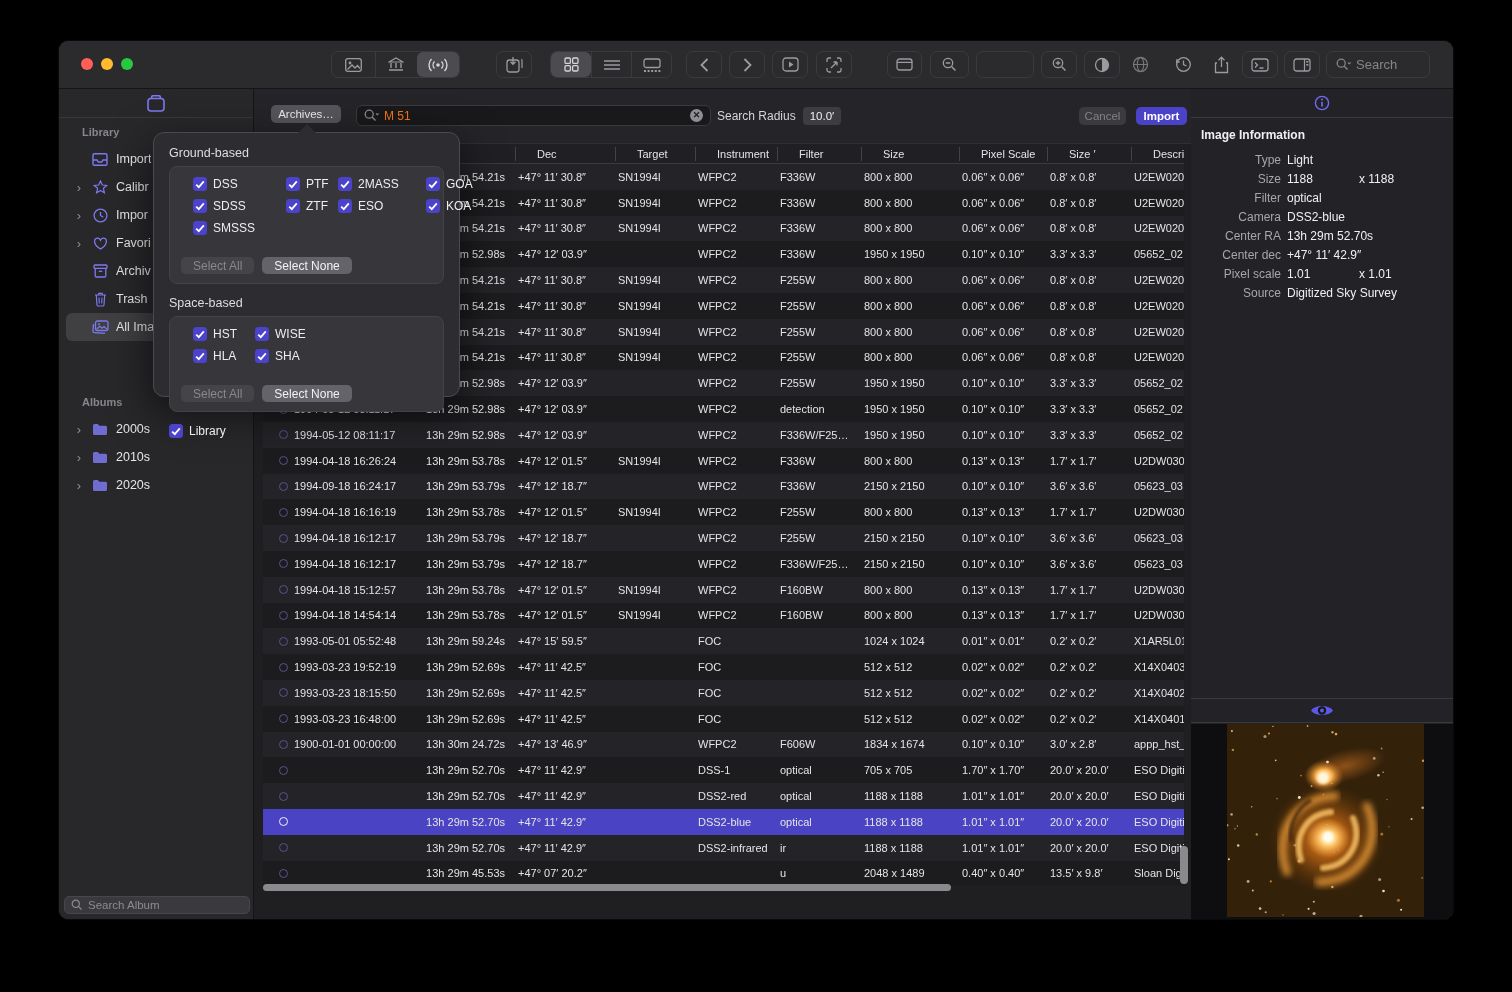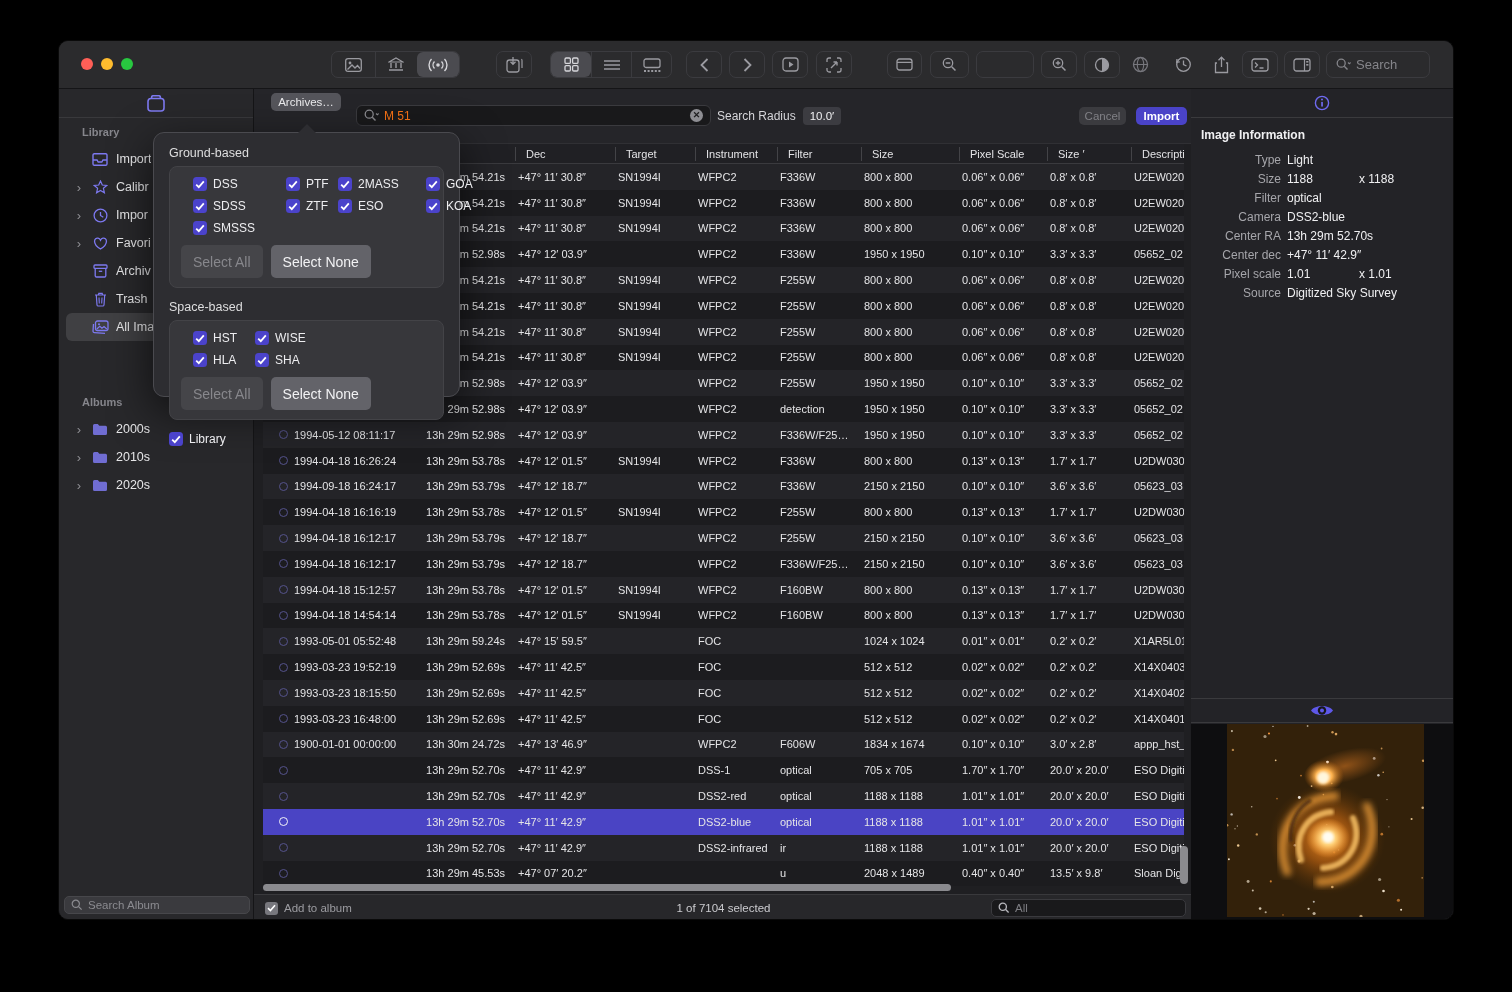--- a/index.html
+++ b/index.html
@@ -39,35 +39,35 @@
   .sb-chev { width:18px; text-align:center; color:#8e8e93; font-size:13px; margin-left:4px; }
   .sb-icon { width:24px; display:flex; justify-content:center; }
   .sb-label { color:#e6e6e8; font-size:12.5px; margin-left:4px; white-space:nowrap; overflow:hidden; }
   .sb-search { position:absolute; left:5px; bottom:5px; width:186px; height:18px; background:#3a3a3e; border:1px solid #47474b;
       border-radius:5px; display:flex; align-items:center; gap:5px; padding:0 6px; color:#8b8b90; font-size:11.5px; }
 
   
   .main { position:absolute; left:195px; top:48px; width:939px; height:832px; background:#1f1f22; }
   .filterbar { position:absolute; left:0; top:0; width:100%; height:55px; background:#252529; border-bottom:1px solid #303034; }
   .btn { border:none; border-radius:5px; font-size:11.5px; display:flex; align-items:center; justify-content:center; font-family:inherit; }
-  .archives-btn { position:absolute; left:17px; top:4px; width:70px; height:18px; background:#55555b; color:#ececee; }
+  .archives-btn { position:absolute; left:17px; top:16px; width:70px; height:18px; background:#55555b; color:#ececee; }
   .m-search { position:absolute; left:102px; top:16px; width:355px; height:21px; background:#19191b; border:1px solid #3a3a3e;
       border-radius:6px; display:flex; align-items:center; padding:0 7px; gap:5px; }
   .m-search input { background:transparent; border:none; outline:none; color:#f97316; font-size:12px; flex:1; font-family:inherit; }
   .clear-btn { width:13px; height:13px; border-radius:50%; background:#8e8e93; color:#202022; font-size:9px; line-height:13px; text-align:center; font-weight:bold; }
   .radius-label { position:absolute; left:463px; top:20px; color:#d6d6da; font-size:12px; }
   .radius-field { position:absolute; left:549px; top:18px; width:38px; height:18px; background:#3c3c41; border-radius:4px;
       color:#f0f0f2; font-size:11.5px; display:flex; align-items:center; justify-content:center; }
   .cancel-btn { position:absolute; left:825px; top:18px; width:47px; height:18px; background:#3b3b3f; color:#818186; }
   .import-btn { position:absolute; left:882px; top:18px; width:51px; height:18px; background:#4a43c8; color:#fff; font-weight:bold; }
 
   .thead { position:absolute; left:9px; top:55px; width:921px; height:20px; display:grid;
       grid-template-columns:28px 126px 98px 100px 80px 82px 84px 98px 88px 84px 1fr;
       background:#202024; border-bottom:1px solid #3a3a3e; align-items:center; }
-  .thead span { color:#e3e3e6; font-size:11px; padding-left:10px; white-space:nowrap; overflow:hidden; position:relative; height:14px; line-height:14px; }
+  .thead span { color:#e3e3e6; font-size:11px; padding-left:21px; white-space:nowrap; overflow:hidden; position:relative; height:14px; line-height:14px; }
   .thead span.sep { border-left:1px solid #434347; }
   .rows { position:absolute; left:9px; top:75px; width:921px; }
   .trow { display:grid; grid-template-columns:28px 126px 98px 100px 80px 82px 84px 98px 88px 84px 1fr;
       height:25.8px; align-items:center; }
   .trow.odd { background:#242428; }
   .trow.even { background:#1c1c1f; }
   .trow.sel { background:#4a44c4; }
   .trow div { color:#e4e4e6; font-size:11px; padding-left:3px; white-space:nowrap; overflow:hidden; }
   .trow .c-ra { text-align:right; padding-right:10px; }
   .row-circ { width:9px; height:9px; border-radius:50%; border:1.4px solid #55538c; margin-left:13px; }
@@ -105,21 +105,21 @@
       border-left:9px solid transparent; border-right:9px solid transparent; border-bottom:9px solid #2d2d31; }
   .po-label { color:#dededf; font-size:12.5px; margin-bottom:6px; }
   .groupbox { background:#37373b; border:1px solid #434347; border-radius:8px; padding:10px 11px 9px; margin-bottom:12px; }
   .cb-grid { display:grid; row-gap:8px; }
   .g-ground { grid-template-columns:93px 52px 88px 1fr; }
   .g-space { grid-template-columns:62px 1fr; width:160px; }
   .cb-item { display:flex; align-items:center; gap:6px;padding-left:12px; }
   .cb { width:14px; height:14px; border-radius:3.5px; background:#4b43cb; display:flex; align-items:center; justify-content:center; flex:0 0 auto; }
   .cb-item span.lbl { color:#ededf0; font-size:12px; }
   .po-btns { display:flex; gap:8px; margin-top:10px; }
-  .po-btn { height:33px; border-radius:5px; font-size:14px; display:flex; align-items:center; justify-content:center; padding:0 12px; }
+  .po-btn { height:17px; border-radius:5px; font-size:12px; display:flex; align-items:center; justify-content:center; padding:0 12px;margin-top:12px; }
   .po-btn.dis { background:#454549; color:#87878c; }
   .po-btn.en { background:#636369; color:#f2f2f4; }
   .po-lib { display:flex; align-items:center; gap:6px; margin-top:2px; }
   svg { display:block; }
 </style>
 </head>
 <body>
 
 <div class="stage">
   <div class="window">
@@ -912,38 +912,20 @@
             <div class="c-size">2048 x 1489</div>
             <div class="c-pixel">0.40″ x 0.40″</div>
             <div class="c-arc">13.5′ x 9.8′</div>
             <div class="c-desc">Sloan Digi</div>
           </div>
         </div>
 
       <div class="hthumb"></div>
       <div class="vthumb"></div>
 
-      <div class="statusbar">
-        <span class="gray-check">
-            <svg width="9" height="8" viewBox="0 0 9 8">
-              <path d="M1 4.2 L3.4 6.5 L8 1.2" fill="none" stroke="#fff" stroke-width="1.6"></path>
-            </svg>
-          </span>
-        <span class="sb-text">Add to album</span>
-        <span class="sel-count">1 of 7104 selected</span>
-        <div class="all-field">
-          <span>
-              <svg width="12" height="12" viewBox="0 0 12 12">
-                <circle cx="4.8" cy="4.8" r="3.6" fill="none" stroke="#b9b9be" stroke-width="1.3"></circle>
-                <line x1="7.6" y1="7.6" x2="10.6" y2="10.6" stroke="#b9b9be" stroke-width="1.4"></line>
-              </svg>
-            </span>
-          <span>All</span>
-        </div>
-      </div>
     </div>
 
     <div class="inspector">
       <div class="insp-top">
         <span>
             <svg width="16" height="16" viewBox="0 0 16 16">
               <circle cx="8" cy="8" r="6.6" fill="none" stroke="#6f6af0" stroke-width="1.4"></circle>
               <rect x="7.2" y="6.7" width="1.7" height="5" rx="0.8" fill="#6f6af0"></rect>
               <circle cx="8" cy="4.5" r="1" fill="#6f6af0"></circle>
             </svg>

